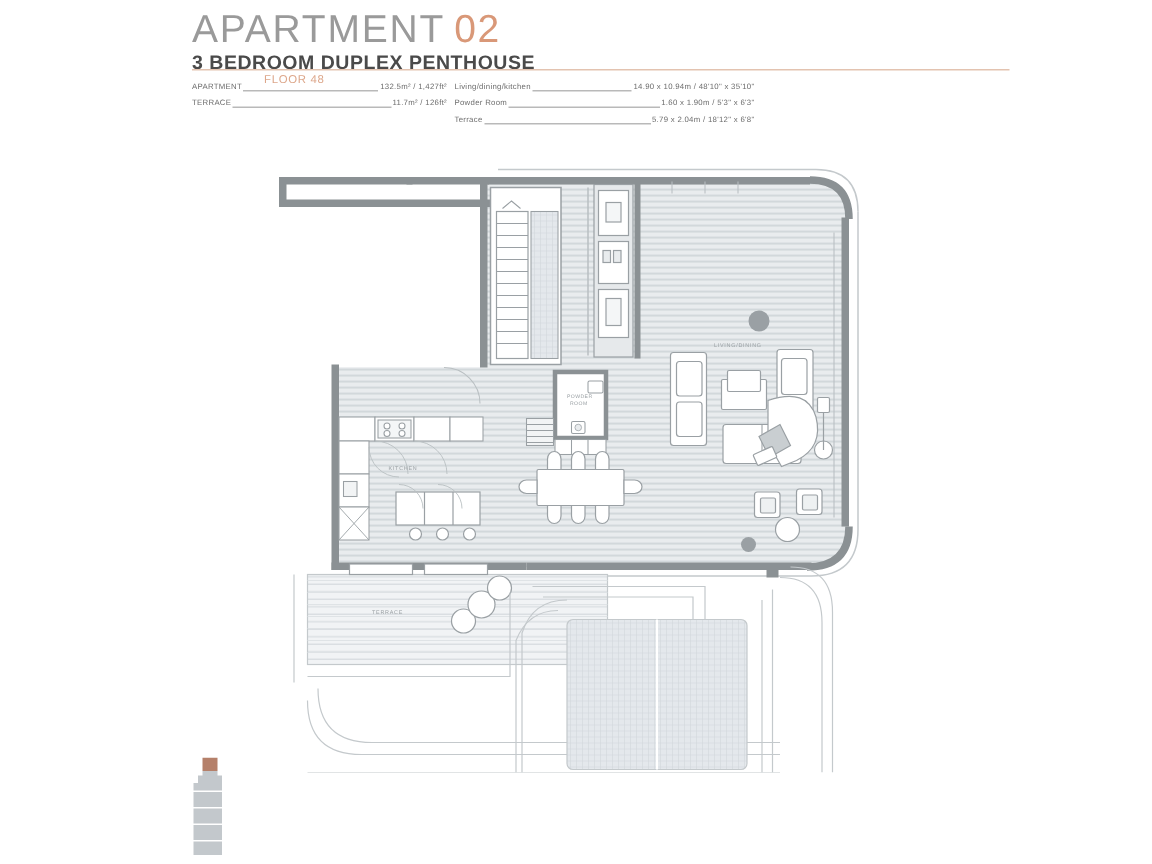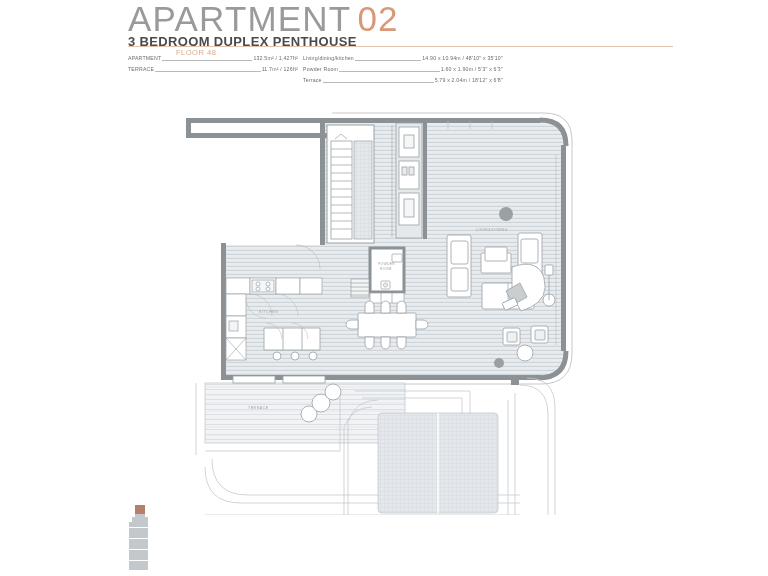--- a/index.html
+++ b/index.html
@@ -1,21 +1,21 @@
 <!DOCTYPE html>
 <html><head>
 <meta charset="utf-8">
 <style>
   html,body{margin:0;padding:0;background:#ffffff;}
   body{width:768px;height:576px;position:relative;overflow:hidden;
        font-family:"Liberation Sans",sans-serif;-webkit-font-smoothing:antialiased;}
 
   
   #header{position:absolute;left:128px;top:4px;width:545px;}
-  #title-line{font-size:35px;letter-spacing:1.2px;line-height:30px;font-weight:300;}
+  #title-line{font-size:26px;letter-spacing:1.2px;line-height:30px;font-weight:300;}
   #title-main{color:#9a9a9a;}
   #title-num{color:#d99878;margin-left:6px;}
   #subtitle{font-size:13px;font-weight:bold;color:#4a4a4a;letter-spacing:.35px;
             margin-top:3px;line-height:10px;}
   #floor{font-size:7.6px;color:#dda78b;letter-spacing:.45px;line-height:10px;margin-top:1px;margin-left:48px;}
   #rule{position:absolute;left:128px;top:46px;width:545px;height:1px;background:#e3c3b0;}
 
   
   #specs{position:absolute;left:128px;top:55px;width:545px;display:flex;}
   .spec-col{display:flex;flex-direction:column;gap:4px;}

